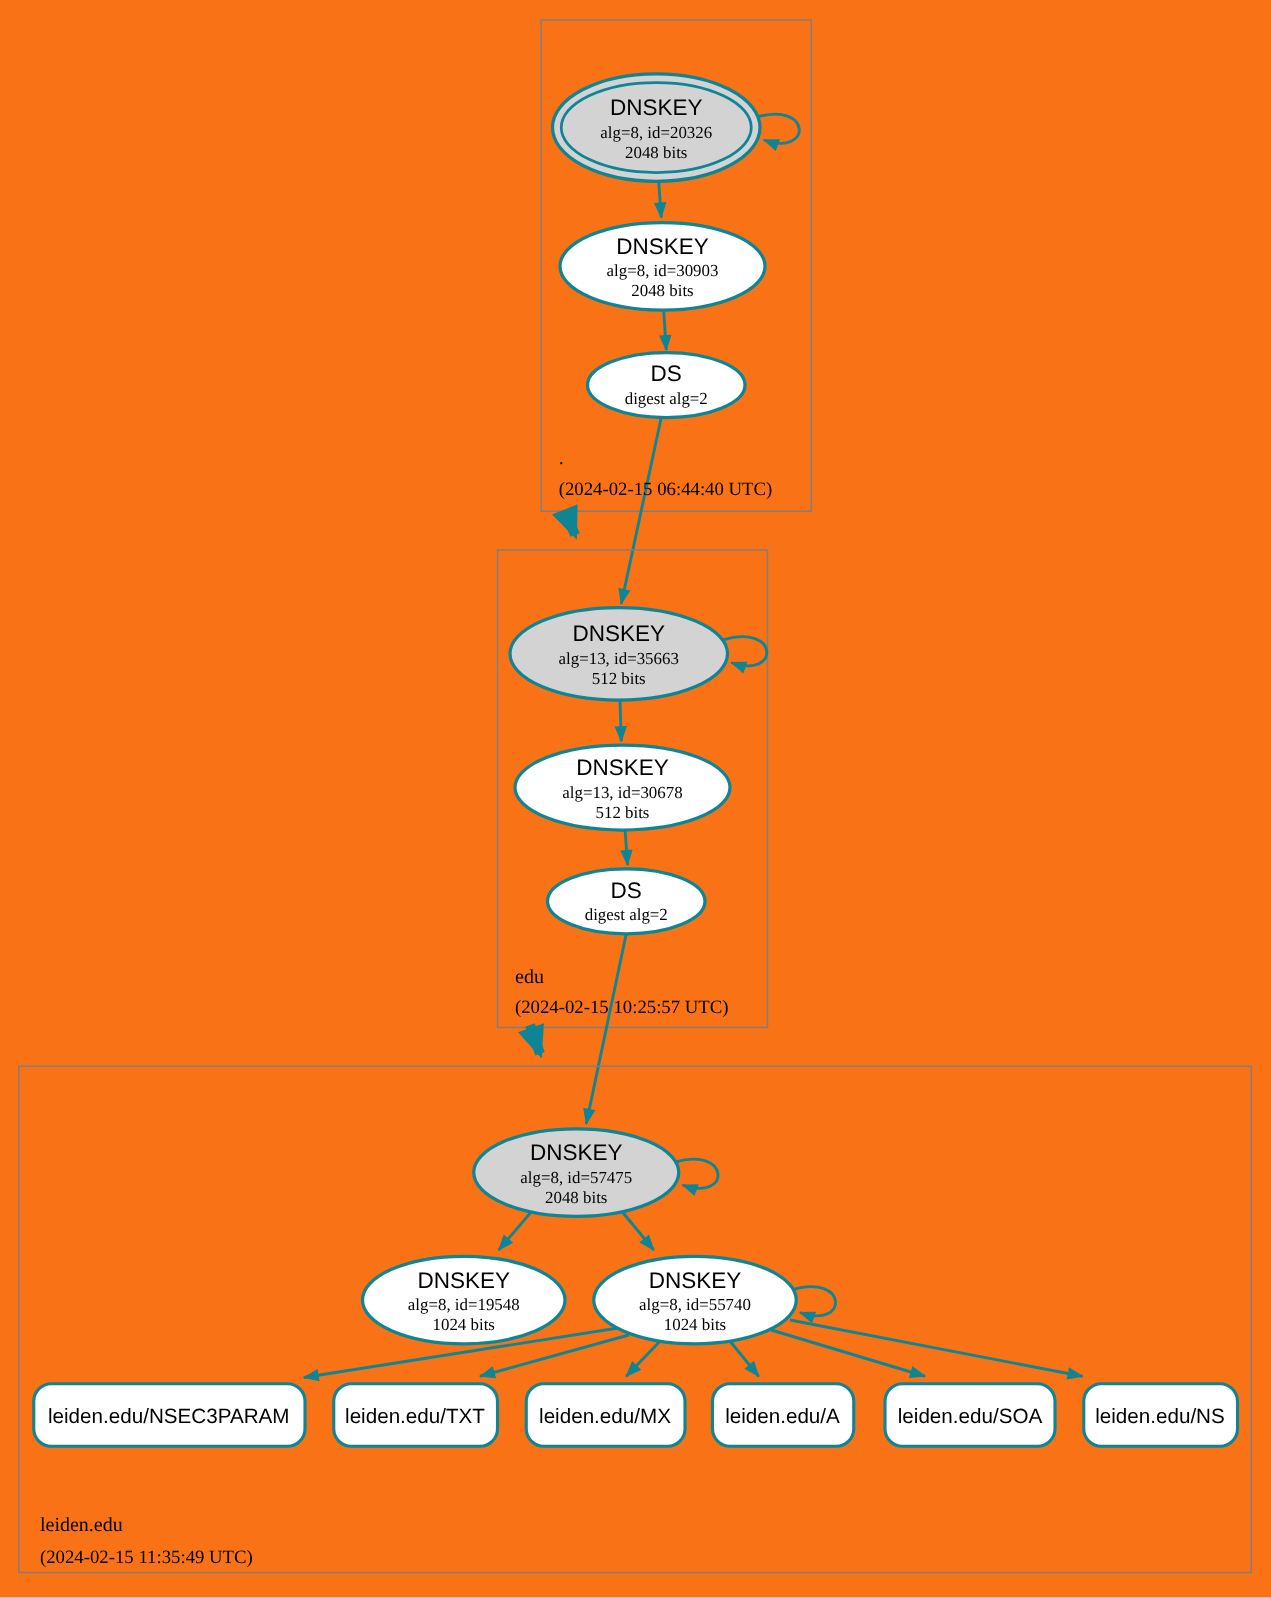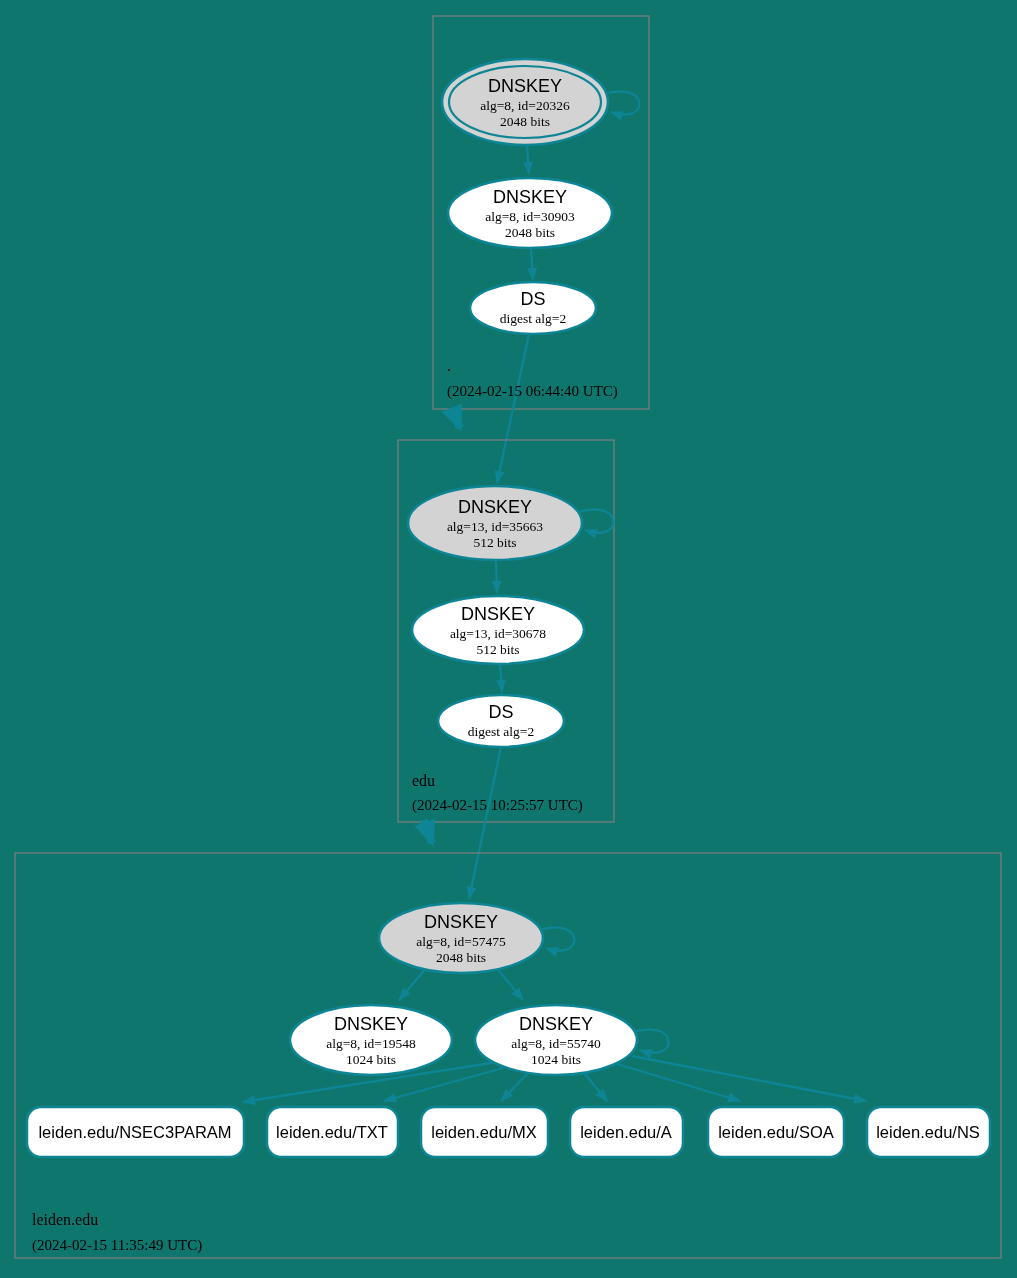--- a/index.html
+++ b/index.html
@@ -1,16 +1,16 @@
 <!DOCTYPE html>
 <html><head>
 <meta charset="utf-8">
 <style>
   html,body { margin:0; padding:0; background:#ffffff; }
-  .stage { position:relative; width:1017px; height:1278px; background:#0f766e;
+  .stage { position:relative; width:1017px; height:1278px; background:#f97316;
            font-family:"Liberation Sans", sans-serif; }
   svg { display:block; }
   text { fill:#000000; }
   .ntitle  { font-family:"Liberation Sans", sans-serif; font-size:18px; }
   .nsub    { font-family:"Liberation Serif", serif; font-size:13.5px; }
   .rlabel  { font-family:"Liberation Sans", sans-serif; font-size:16.5px; }
   .zname   { font-family:"Liberation Serif", serif; font-size:16px; }
   .zts     { font-family:"Liberation Serif", serif; font-size:15px; }
   .zonebox { fill:none; stroke:#7f7f7f; stroke-width:1.2; }
   .edge    { stroke:#0e8594; stroke-width:2.3; fill:none; }

